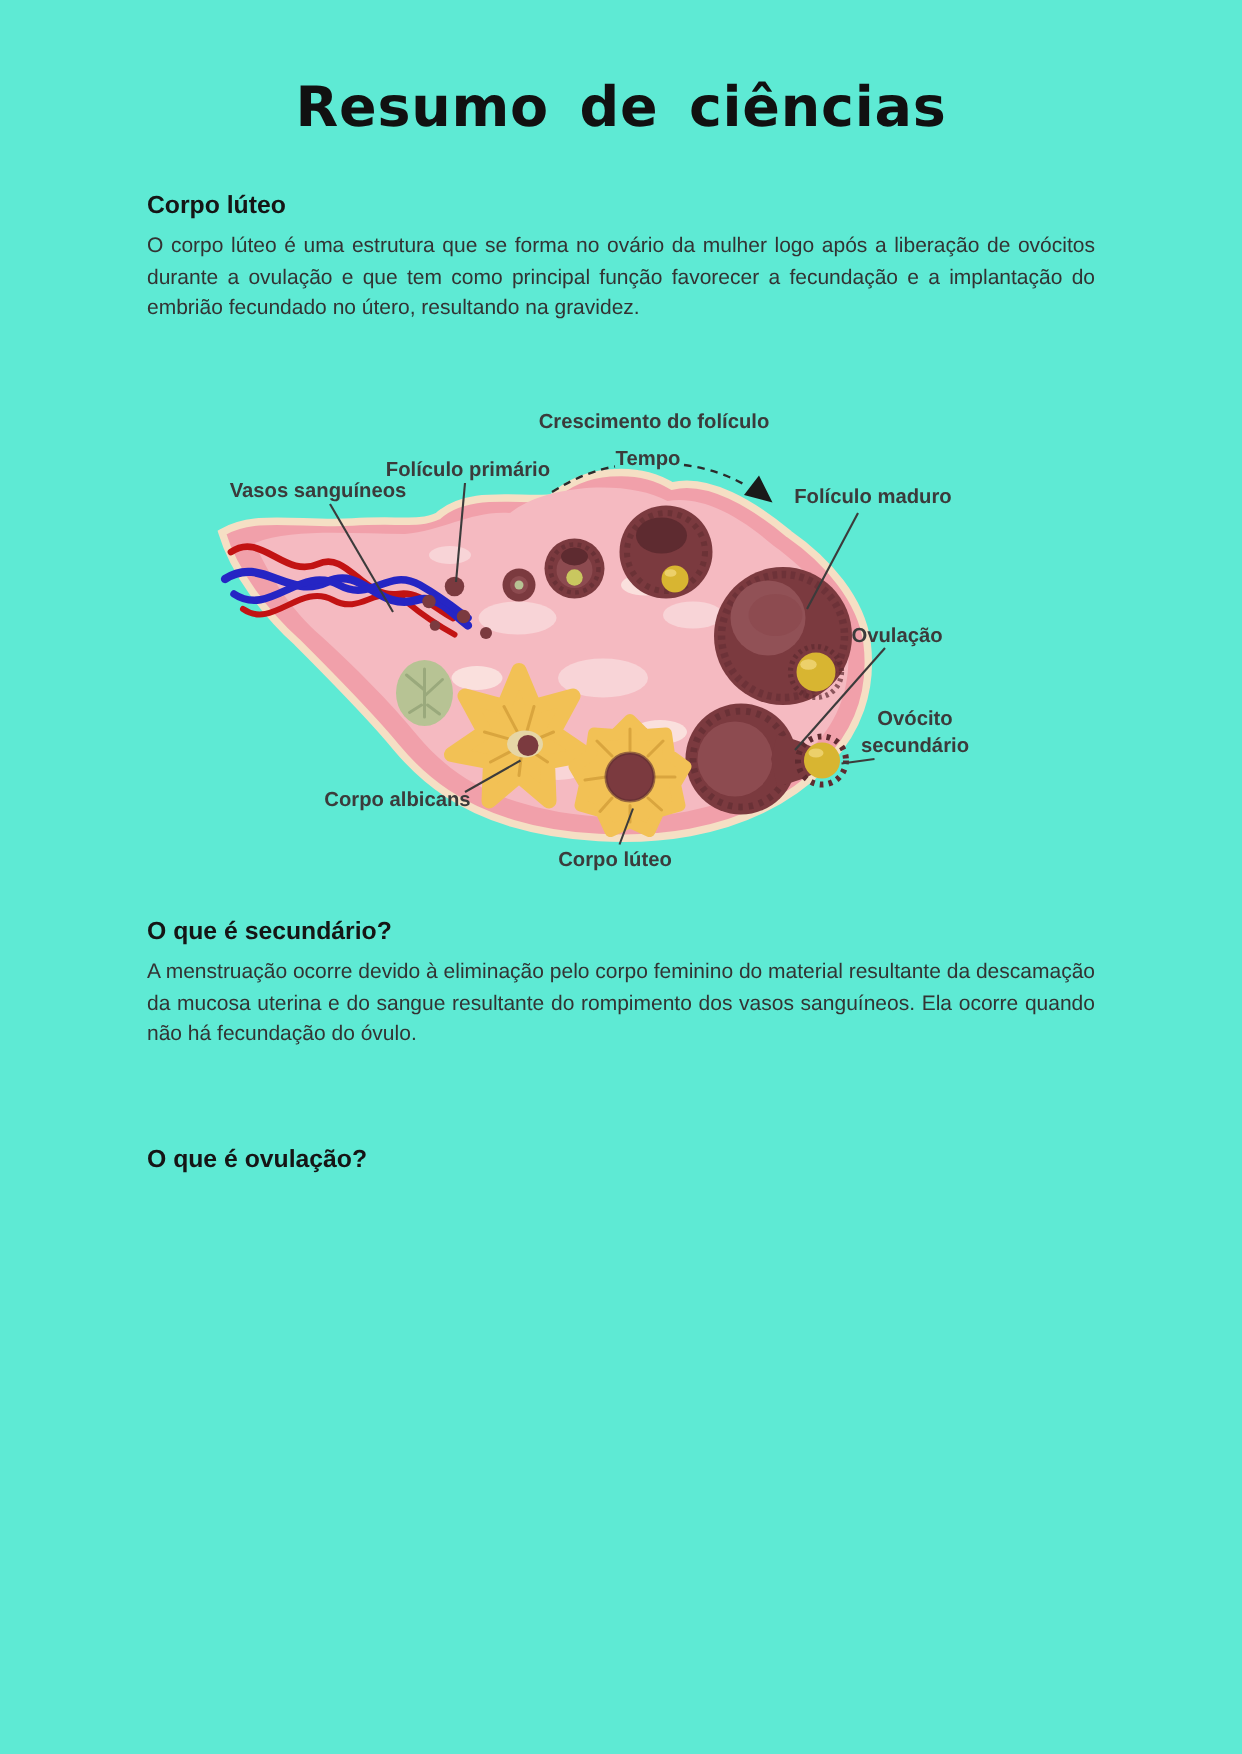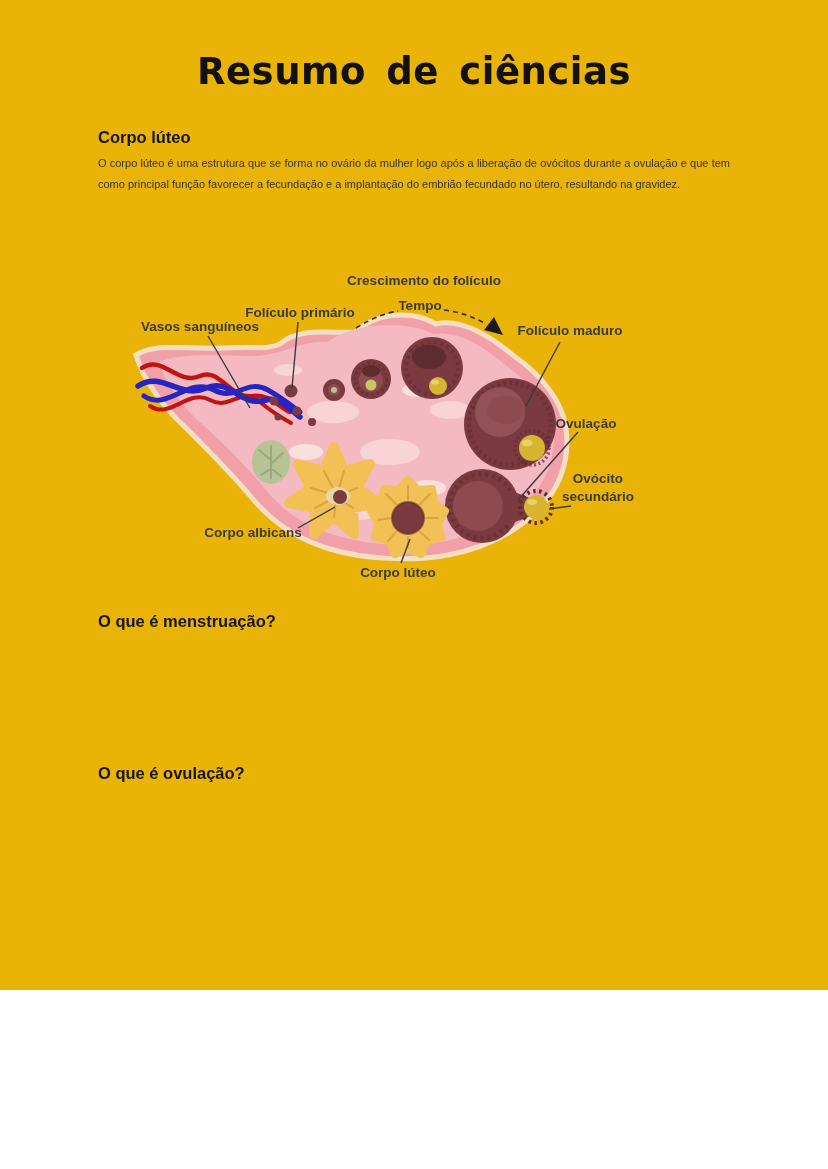--- a/index.html
+++ b/index.html
@@ -1,43 +1,43 @@
 <!DOCTYPE html>
 <html><head>
 <meta charset="utf-8">
 <style>
   html,body{margin:0;padding:0;background:#ffffff;}
   .page{
     position:relative;
-    width:828px;height:990px;
-    background:#eab308;
+    width:828px;height:1169px;
+    background:#5eead4;
     font-family:"Liberation Sans",sans-serif;
     color:#2e2e2e;
     overflow:hidden;
   }
   .title{
     position:absolute;top:50px;left:0;width:828px;
     margin:0;text-align:center;
     font-family:"DejaVu Sans",sans-serif;
     font-weight:bold;font-size:37px;letter-spacing:0.5px;word-spacing:7px;
     color:#111111;
   }
   .sec{position:absolute;left:98px;width:632px;}
   .sec h2{
     margin:0 0 6px 0;font-size:16.5px;font-weight:bold;color:#151515;
   }
   .sec p{
-    margin:0 0 12px 0;font-size:11px;line-height:20.6px;
+    margin:0 0 12px 0;font-size:14px;line-height:20.6px;
     text-align:justify;color:#333333;
   }
   .sec1{top:128px;}
   .sec2{top:612px;}
   .sec3{top:764px;}
   .sec3 h2{margin-bottom:20px;}
-  .diagram{position:absolute;left:128px;top:260px;width:580px;height:340px;margin:0;}
+  .diagram{position:absolute;left:140px;top:260px;width:580px;height:340px;margin:0;}
   
   .f-dark{fill:#7b3a3f;}
   .f-darker{fill:#5e2b30;}
   .f-inner{fill:#8d4b50;}
   .f-cavity{fill:#915156;}
   .oocyte{fill:#d8b531;}
   .oo-hi{fill:#ecd06a;}
   .yellow{fill:#f2c155;}
   .crease{stroke:#d9a53e;stroke-width:2;fill:none;stroke-linecap:round;}
   .green{fill:#b7c394;}
@@ -195,20 +195,21 @@
         <text class="dlabel" text-anchor="middle" x="458" y="168">Ovulação</text>
         <text class="dlabel" text-anchor="middle" x="470" y="223">Ovócito</text>
         <text class="dlabel" text-anchor="middle" x="470" y="241">secundário</text>
         <text class="dlabel" text-anchor="middle" x="125" y="277">Corpo albicans</text>
         <text class="dlabel" text-anchor="middle" x="270" y="317">Corpo lúteo</text>
       </g>
     </svg>
   </figure>
 
   <section class="sec sec2">
-    <h2>O que é menstruação?</h2>
+    <h2>O que é secundário?</h2>
+    <p>A menstruação ocorre devido à eliminação pelo corpo feminino do material resultante da descamação da mucosa uterina e do sangue resultante do rompimento dos vasos sanguíneos. Ela ocorre quando não há fecundação do óvulo.</p>
   </section>
 
   <section class="sec sec3">
     <h2>O que é ovulação?</h2>
   </section>
 
 </div>
 
 </body></html>

